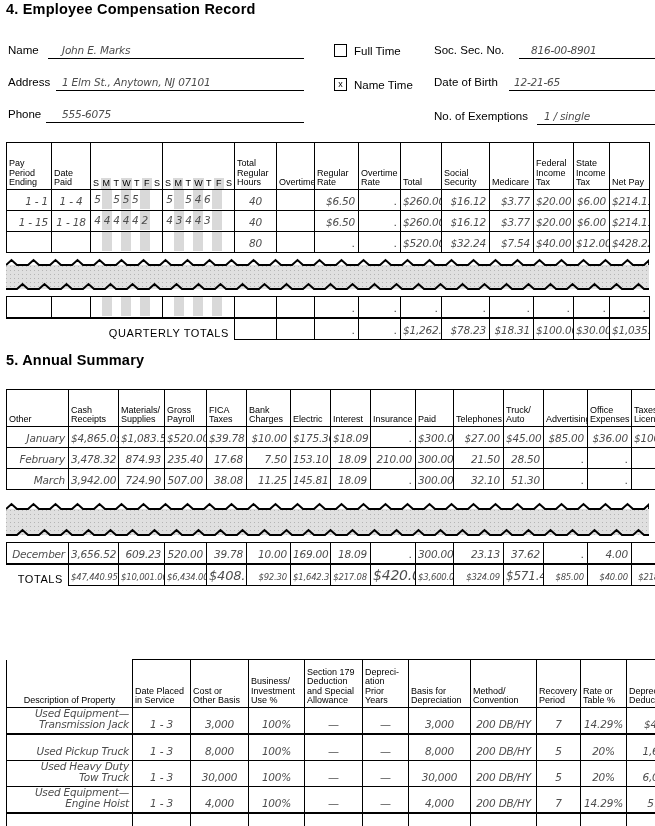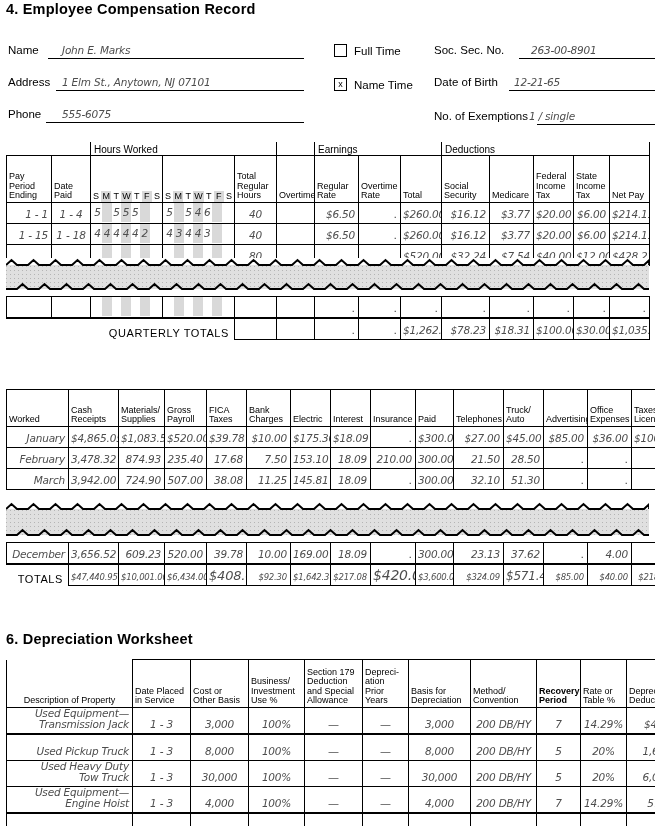--- a/index.html
+++ b/index.html
@@ -208,56 +208,48 @@
   </div>
   <div class="field" style="left:354px; top:45px;">Full Time</div>
 
   <div class="chk small" style="left:334px; top:78px;">
     <span>x</span>
   </div>
   <div class="field" style="left:354px; top:79px;">Name Time</div>
 
   <div class="field" style="left:434px; top:44px;">Soc. Sec. No.</div>
   <div class="rule" style="left:519px; top:58px; width:136px;"></div>
-  <div class="hw hwval" style="left:531px; top:44px;">263-00-8901</div>
+  <div class="hw hwval" style="left:531px; top:44px;">816-00-8901</div>
 
   <div class="field" style="left:434px; top:76px;">Date of Birth</div>
   <div class="rule" style="left:509px; top:90px; width:146px;"></div>
   <div class="hw hwval" style="left:514px; top:76px;">12-21-65</div>
 
   <div class="field" style="left:434px; top:110px;">No. of Exemptions</div>
   <div class="rule" style="left:537px; top:124px; width:118px;"></div>
-  <div class="hw hwval" style="left:529px; top:110px;">1 / single</div>
+  <div class="hw hwval" style="left:544px; top:110px;">1 / single</div>
 
   <table class="tbl" id="comp-top" style="left:6px; top:142px; width:643px;">
     <colgroup>
       <col style="width:45px">
         <col style="width:39px">
       <col style="width:72px">
         <col style="width:72px">
       <col style="width:42px">
         <col style="width:38px">
       <col style="width:44px">
         <col style="width:42px">
         <col style="width:41px">
       <col style="width:48px">
         <col style="width:44px">
       <col style="width:40px">
         <col style="width:36px">
         <col style="width:40px">
     </colgroup>
     <tbody>
-        <tr>
-      <td class="grp noborder-t noborder-l" style="height:13px; border-right:none;"></td>
-      <td class="grp noborder-t" style="border-left:none; border-right:none;"></td>
-      <td class="grp noborder-t" colspan="3">Hours Worked</td>
-      <td class="grp noborder-t" style="border-left:none; border-right:none;"></td>
-      <td class="grp noborder-t" colspan="3">Earnings</td>
-      <td class="grp noborder-t" colspan="5">Deductions</td>
-    </tr>
     <tr>
       <td class="hdr" style="height:44px;"><span>Pay<br>Period<br>Ending</span></td>
       <td class="hdr">Date<br>Paid</td>
       <td class="hdr" style="padding:0 !important;">
         <div class="daystrip">
           <div>S</div>
           <div class="sh">M</div>
           <div>T</div>
           <div class="sh">W</div>
           <div>T</div>
@@ -477,20 +469,21 @@
           <td class="cell thick-t"><span class="hw">$1,262.40</span></td>
           <td class="cell thick-t"><span class="hw">$78.23</span></td>
           <td class="cell thick-t"><span class="hw">$18.31</span></td>
           <td class="cell thick-t"><span class="hw">$100.00</span></td>
           <td class="cell thick-t"><span class="hw">$30.00</span></td>
           <td class="cell thick-t"><span class="hw">$1,035.86</span></td>
         </tr>
       </tbody>
   </table>
 
+  <div id="sec5-title" class="section-title">5. Annual Summary</div>
 
   <table class="tbl" id="annual-top" style="left:6px; top:389px; width:643px;">
     <colgroup id="annual-cols-1">
         <col style="width: 62px;">
         <col style="width: 50px;">
         <col style="width: 46px;">
         <col style="width: 42px;">
         <col style="width: 40px;">
         <col style="width: 44px;">
         <col style="width: 40px;">
@@ -498,21 +491,21 @@
         <col style="width: 45px;">
         <col style="width: 38px;">
         <col style="width: 50px;">
         <col style="width: 40px;">
         <col style="width: 44px;">
         <col style="width: 44px;">
         <col style="width: 44px;">
       </colgroup>
     <thead>
         <tr id="annual-head-row">
-          <th class="hdr" style="height: 34px;">Worked</th>
+          <th class="hdr" style="height: 34px;">Other</th>
           <th class="hdr" style="height: 34px;">Cash<br>Receipts</th>
           <th class="hdr" style="height: 34px;">Materials/<br>Supplies</th>
           <th class="hdr" style="height: 34px;">Gross<br>Payroll</th>
           <th class="hdr" style="height: 34px;">FICA<br>Taxes</th>
           <th class="hdr" style="height: 34px;">Bank<br>Charges</th>
           <th class="hdr" style="height: 34px;">Electric</th>
           <th class="hdr" style="height: 34px;">Interest</th>
           <th class="hdr" style="height: 34px;">Insurance</th>
           <th class="hdr" style="height: 34px;">Paid</th>
           <th class="hdr" style="height: 34px;">Telephones</th>
@@ -640,21 +633,20 @@
           <td class="cell thick-t"><span class="hw" style="font-size: 8.5px;">$3,600.00</span></td>
           <td class="cell thick-t"><span class="hw" style="font-size: 8.5px;">$324.09</span></td>
           <td class="cell thick-t"><span class="hw" style="font-size: 12px;">$571.46</span></td>
           <td class="cell thick-t"><span class="hw" style="font-size: 8.5px;">$85.00</span></td>
           <td class="cell thick-t"><span class="hw" style="font-size: 8.5px;">$40.00</span></td>
           <td class="cell thick-t"><span class="hw" style="font-size: 8.5px;">$218.00</span></td>
         </tr>
       </tbody>
   </table>
 
-  <div id="sec6-title" class="section-title">6. Depreciation Worksheet</div>
 
   <table class="tbl" id="dep-table" style="left:6px; top:659px; width:643px;">
     <colgroup>
       <col style="width:126px">
         <col style="width:58px">
         <col style="width:58px">
       <col style="width:56px">
         <col style="width:58px">
         <col style="width:46px">
       <col style="width:62px">
@@ -666,21 +658,21 @@
     <thead>
         <tr id="dep-head-row">
           <th class="hdr" style="height: 45px; border-top: none; text-align: center;">Description of Property</th>
           <th class="hdr" style="height: 45px;">Date Placed<br>in Service</th>
           <th class="hdr" style="height: 45px;">Cost or<br>Other Basis</th>
           <th class="hdr" style="height: 45px;">Business/<br>Investment<br>Use %</th>
           <th class="hdr" style="height: 45px;">Section 179<br>Deduction<br>and Special<br>Allowance</th>
           <th class="hdr" style="height: 45px;">Depreci-<br>ation Prior<br>Years</th>
           <th class="hdr" style="height: 45px;">Basis for<br>Depreciation</th>
           <th class="hdr" style="height: 45px;">Method/<br>Convention</th>
-          <th class="hdr" style="height: 45px; font-weight: bold;">Recovery<br>Period</th>
+          <th class="hdr" style="height: 45px;">Recovery<br>Period</th>
           <th class="hdr" style="height: 45px;">Rate or<br>Table %</th>
           <th class="hdr" style="height: 45px;">Depreciation<br>Deduction</th>
         </tr>
       </thead>
     <tbody id="dep-body">
         <tr>
           <td class="cell l thick-b" style="height: 24px;"><span class="hw" style="line-height: 11px; display: inline-block; white-space: normal;">Used Equipment—<br>Transmission Jack</span></td>
           <td class="cell c thick-b" style="height: 24px;"><span class="hw">1 - 3</span></td>
           <td class="cell c thick-b" style="height: 24px;"><span class="hw">3,000</span></td>
           <td class="cell c thick-b" style="height: 24px;"><span class="hw">100%</span></td>

